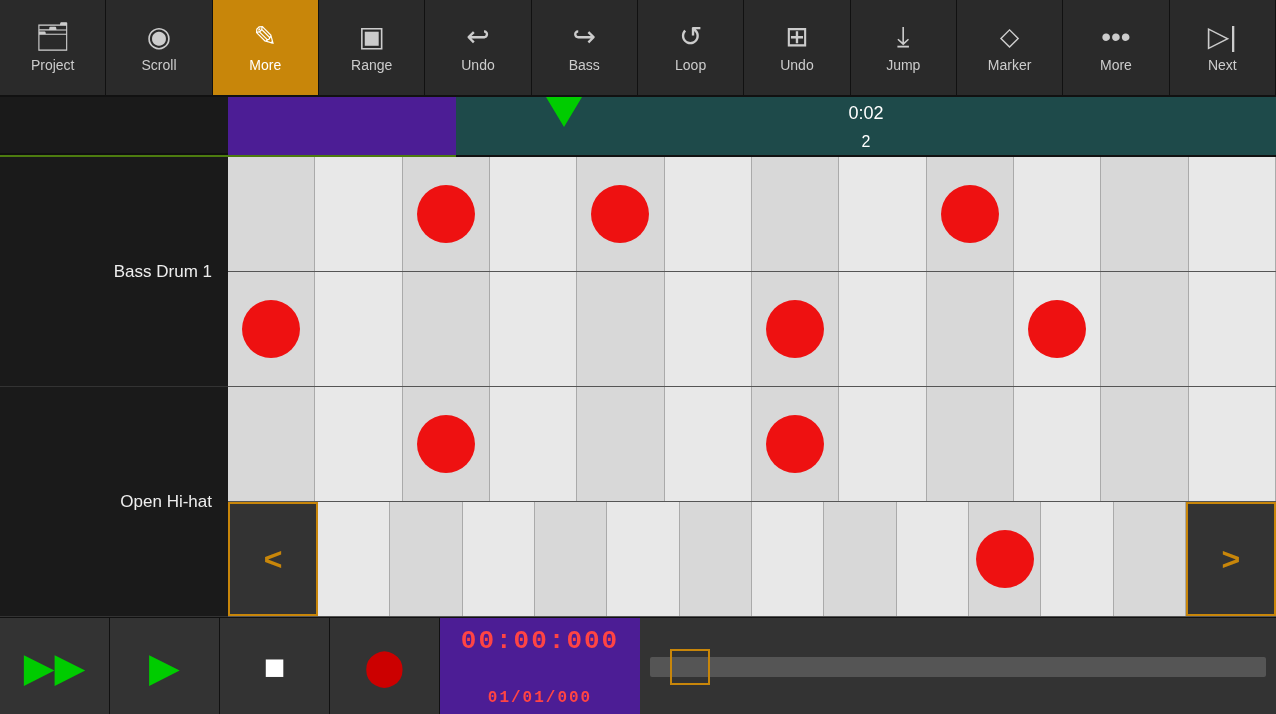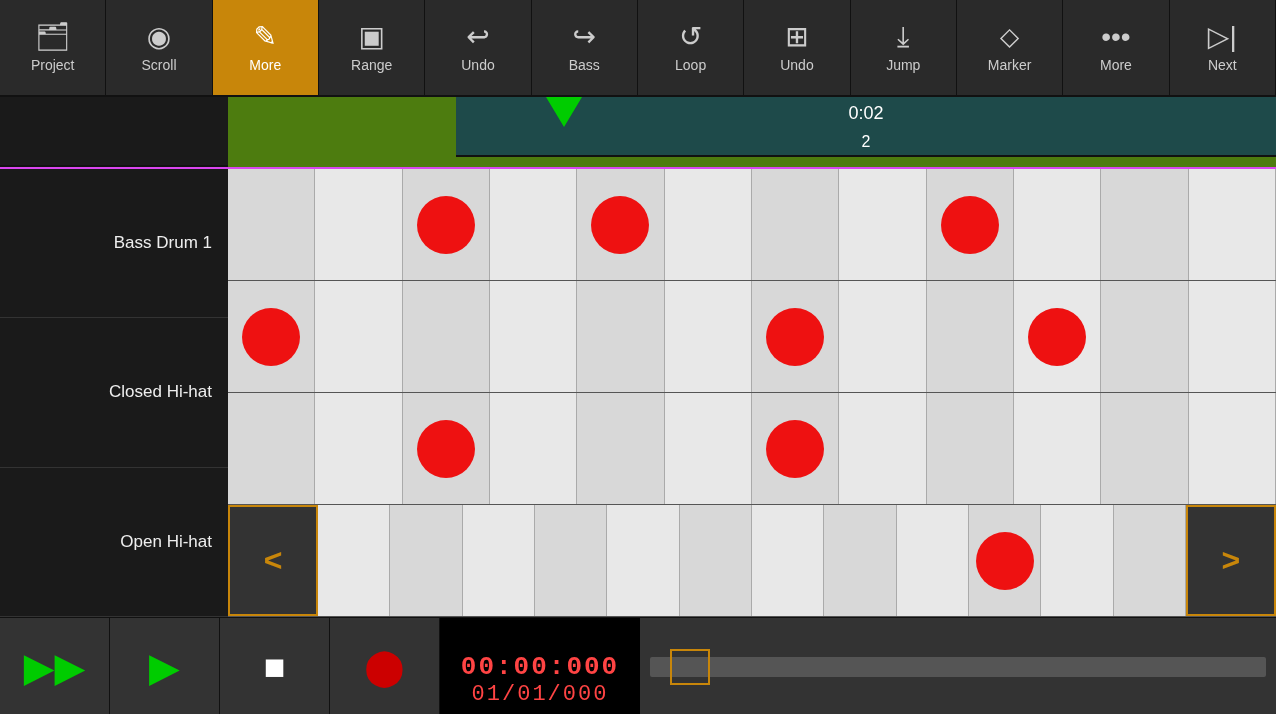--- a/index.html
+++ b/index.html
@@ -160,41 +160,41 @@
       cursor: pointer;
     }
     .transport-symbol {
       font-size: 36px;
     }
     .green-symbol { color: #00cc00; }
     .red-symbol { color: #cc0000; }
     .white-symbol { color: #fff; }
 
     #time-counter {
-      background: #000000;
+      background: #4c1d95;
       padding: 8px 20px;
       display: flex;
       flex-direction: column;
       align-items: center;
-      justify-content: flex-end;
+      justify-content: space-between;
       height: 97px;
       min-width: 200px;
     }
     .counter-time {
       font-size: 26px;
       color: #ff4444;
       font-family: 'Courier New', monospace;
       font-weight: bold;
       letter-spacing: 2px;
     }
     .counter-beat {
-      font-size: 22px;
+      font-size: 16px;
       color: #ff4444;
       font-family: 'Courier New', monospace;
-      font-weight: normal;
+      font-weight: bold;
       letter-spacing: 2px;
     }
 
     #progress-area {
       flex: 1;
       height: 97px;
       background: #333;
       position: relative;
       display: flex;
       align-items: center;
@@ -265,34 +265,33 @@
       <span class="tool-icon" data-name="more-icon">•••</span>
       <span class="tool-label" data-name="more-label">More</span>
     </div>
     <div class="tool-btn" data-name="toolbar-next-button">
       <span class="tool-icon" data-name="next-icon">▷|</span>
       <span class="tool-label" data-name="next-label">Next</span>
     </div>
   </div>
 
 <div id="timeline-area" data-name="timeline-area">
-  <div style="display:flex; height:72px; background:#4d7c0f; border-bottom:2px solid #d946ef;">
+  <div style="display:flex; height:60px; background:#4c1d95; border-bottom:2px solid #4d7c0f;">
     <div style="width:228px; background:#1a1a1a; border-bottom:2px solid #111; flex-shrink:0;"></div>
     <div id="timeline-header" style="position:relative; flex:1; background:#1e4a4a; display:flex; align-items:flex-start; padding-top:4px;">
       <div id="playhead-triangle" data-name="playhead"></div>
       <div data-name="time-display" style="position:absolute; top:6px; left:0; right:0; text-align:center; color:#fff; font-size:18px;">0:02</div>
       <div data-name="beat-display" style="position:absolute; bottom:4px; left:0; right:0; text-align:center; color:#fff; font-size:16px;">2</div>
     </div>
   </div>
 </div>
 
 <div id="main-area" data-name="main-area">
   <div id="track-labels" data-name="track-labels">
       <div class="track-label" data-name="track-label-bass-drum-1">Bass Drum 1</div>
-      <div class="track-label" data-name="track-label-closed-hihat">Closed Hi-hat</div>
       <div class="track-label" data-name="track-label-open-hihat">Open Hi-hat</div>
     </div>
   <div id="grid-container" data-name="grid-container">
     <div id="grid" data-name="grid">
         <div class="grid-row" data-name="grid-row-0">
           <div class="grid-cell" data-name="grid-cell-0-0"></div>
           <div class="grid-cell" data-name="grid-cell-0-1"></div>
           <div class="grid-cell has-note" data-name="grid-cell-0-2"></div>
           <div class="grid-cell" data-name="grid-cell-0-3"></div>
           <div class="grid-cell has-note" data-name="grid-cell-0-4"></div>

